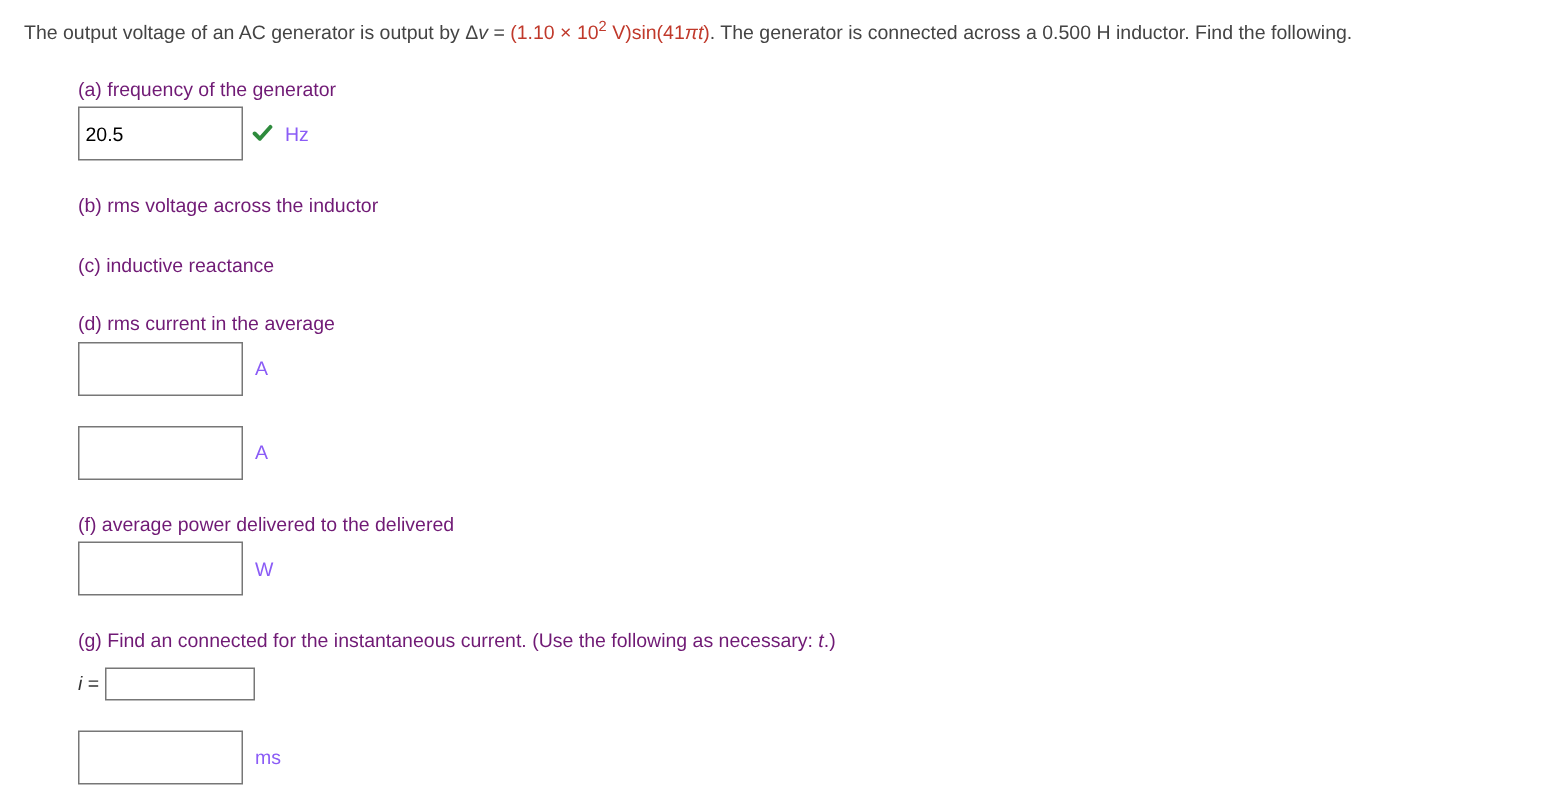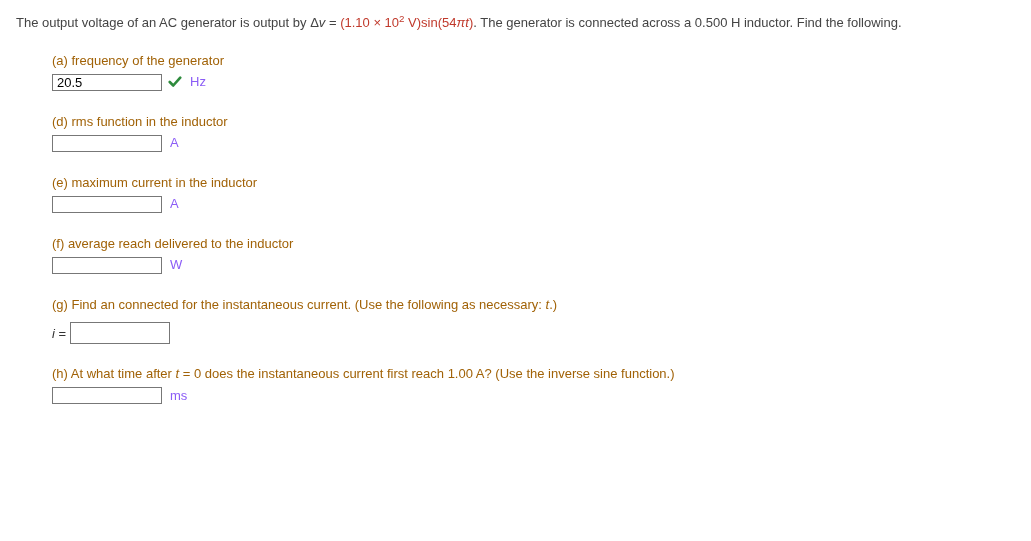--- a/index.html
+++ b/index.html
@@ -21,31 +21,31 @@
     .sup {
       vertical-align: super;
       font-size: 0.75em;
     }
     .italic { font-style: italic; }
     .part {
       margin-left: 36px;
       margin-bottom: 20px;
     }
     .part-label {
-      color: #a16207;
+      color: #701a75;
       margin-bottom: 2px;
     }
     .answer-row {
       display: flex;
       align-items: center;
       gap: 6px;
     }
     .answer-input {
       width: 110px;
-      height: 17px;
+      height: 36px;
       border: 1px solid #777;
       padding: 1px 4px;
       font-size: 13px;
       font-family: inherit;
       background: #fff;
     }
     .check-icon {
       width: 14px;
       height: 14px;
       display: inline-flex;
@@ -72,79 +72,77 @@
       width: 100px;
       height: 22px;
       border: 1px solid #777;
       background: #fff;
     }
   </style>
 </head>
 <body>
 
 <div class="prompt-text">
-  <span>The output voltage of an AC generator is output by Δ</span><span class="italic">v</span><span> = </span><span class="highlight"><span>(1.10 × 10</span><span class="sup">2</span><span> V)sin(54</span><span class="italic">π</span><span class="italic">t</span><span>)</span></span><span>. The generator is connected across a 0.500 H inductor. Find the following.</span>
+  <span>The output voltage of an AC generator is output by Δ</span><span class="italic">v</span><span> = </span><span class="highlight"><span>(1.10 × 10</span><span class="sup">2</span><span> V)sin(41</span><span class="italic">π</span><span class="italic">t</span><span>)</span></span><span>. The generator is connected across a 0.500 H inductor. Find the following.</span>
 </div>
 
 <div class="part">
   <div class="part-label">(a) frequency of the generator</div>
   <div class="answer-row">
     <input class="answer-input" value="20.5" style="">
     <span class="check-icon">
       <svg viewBox="0 0 16 16">
           <path d="M2 8 L6 12 L14 3" stroke="#2e8b3d" stroke-width="3" fill="none" stroke-linecap="round" stroke-linejoin="round"></path>
         </svg>
     </span>
     <span class="unit">Hz</span>
   </div>
 </div>
 
 <div class="part">
+  <div class="part-label">(b) rms voltage across the inductor</div>
 </div>
 
 <div class="part">
+  <div class="part-label">(c) inductive reactance</div>
 </div>
 
 <div class="part">
-  <div class="part-label">(d) rms function in the inductor</div>
+  <div class="part-label">(d) rms current in the average</div>
   <div class="answer-row">
     <input class="answer-input" value="" style="">
     <span class="unit">A</span>
   </div>
 </div>
 
 <div class="part">
-  <div class="part-label">(e) maximum current in the inductor</div>
   <div class="answer-row">
     <input class="answer-input" value="" style="">
     <span class="unit">A</span>
   </div>
 </div>
 
 <div class="part">
-  <div class="part-label">(f) average reach delivered to the inductor</div>
+  <div class="part-label">(f) average power delivered to the delivered</div>
   <div class="answer-row">
     <input class="answer-input" value="" style="">
     <span class="unit">W</span>
   </div>
 </div>
 
 <div class="part" style="margin-bottom:8px;">
   <div class="part-label">
     <span>(g) Find an connected for the instantaneous current. (Use the following as necessary: </span><span class="italic">t</span><span>.)</span>
   </div>
 </div>
 <div class="expr-row">
   <span>
     <span class="italic">i</span><span> =</span>
   </span>
   <input class="expr-input" style="">
 </div>
 
 <div class="part">
-  <div class="part-label">
-    <span>(h) At what time after </span><span class="italic">t</span><span> = 0 does the instantaneous current first reach 1.00 A? (Use the inverse sine function.)</span>
-  </div>
   <div class="answer-row">
     <input class="answer-input" value="" style="">
     <span class="unit">ms</span>
   </div>
 </div>
 
 </body></html>

